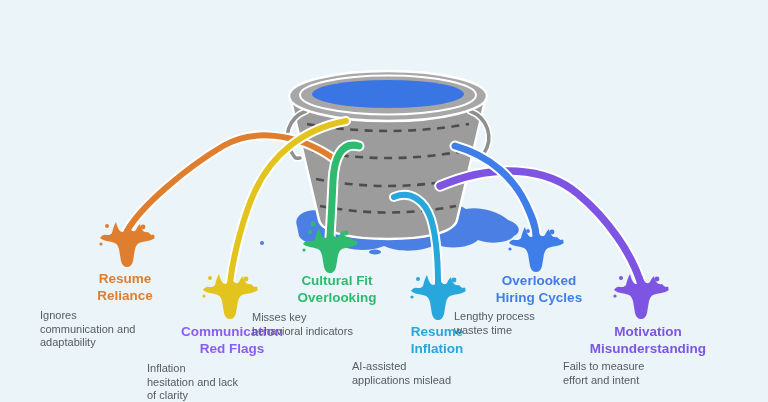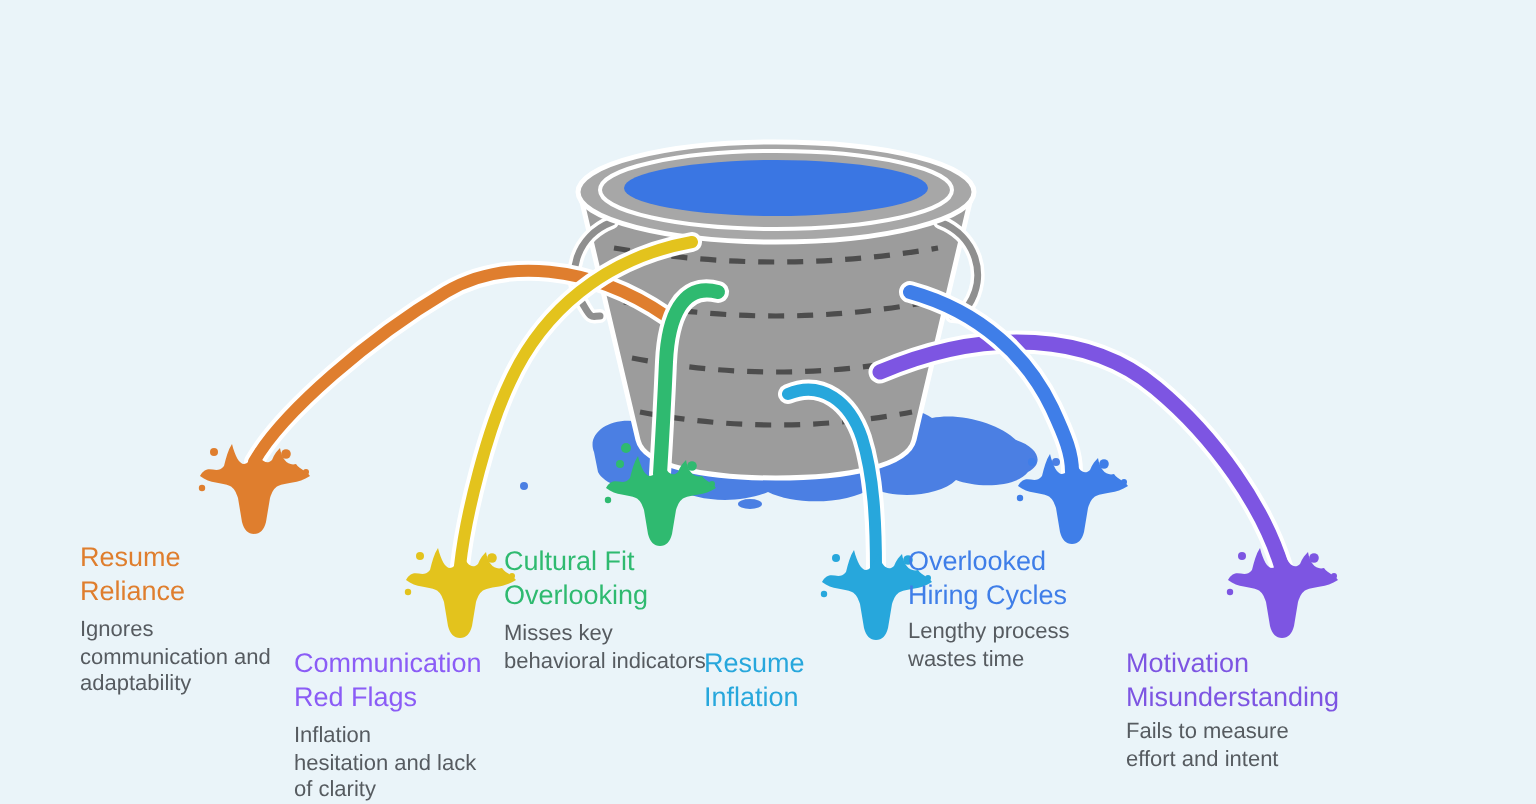--- a/index.html
+++ b/index.html
@@ -9,22 +9,22 @@
     background:#EAF4F9;
   }
   .page-title {
     position:absolute; top:20px; left:0; width:100%;
     text-align:center; font-size:17px; font-weight:bold;
     letter-spacing:.2px; margin:0; color:#4E4E4E;
   }
   svg.scene { position:absolute; left:0; top:0; }
   .challenge-label {
     position:absolute; width:170px; transform:translateX(-50%);
-    white-space:pre-line;
-    font-weight:normal; font-size:13.5px; line-height:17px;
+    text-align:center; white-space:pre-line;
+    font-weight:bold; font-size:13.5px; line-height:17px;
   }
   .challenge-desc {
     position:absolute; width:170px; transform:translateX(-50%);
     text-align:left; white-space:pre-line;
     font-size:11px; line-height:13.5px; color:#565B60;
   }
 </style>
 </head>
 <body>
 
@@ -124,20 +124,22 @@
 hesitation and lack
 of clarity</div>
 
   <div class="challenge-label" style="left: 337px; top: 272px; color: rgb(47, 186, 112);">Cultural Fit
 Overlooking</div>
   <div class="challenge-desc" style="left: 337px; top: 311px; color: rgb(86, 91, 96);">Misses key
 behavioral indicators</div>
 
   <div class="challenge-label" style="left: 437px; top: 323px; color: rgb(39, 167, 220);">Resume
 Inflation</div>
+  <div class="challenge-desc" style="left: 437px; top: 360px; color: rgb(86, 91, 96);">AI-assisted
+applications mislead</div>
 
   <div class="challenge-label" style="left: 539px; top: 272px; color: rgb(63, 126, 232);">Overlooked
 Hiring Cycles</div>
   <div class="challenge-desc" style="left: 539px; top: 310px; color: rgb(86, 91, 96);">Lengthy process
 wastes time</div>
 
   <div class="challenge-label" style="left: 648px; top: 323px; color: rgb(125, 85, 226);">Motivation
 Misunderstanding</div>
   <div class="challenge-desc" style="left: 648px; top: 360px; color: rgb(86, 91, 96);">Fails to measure
 effort and intent</div>

